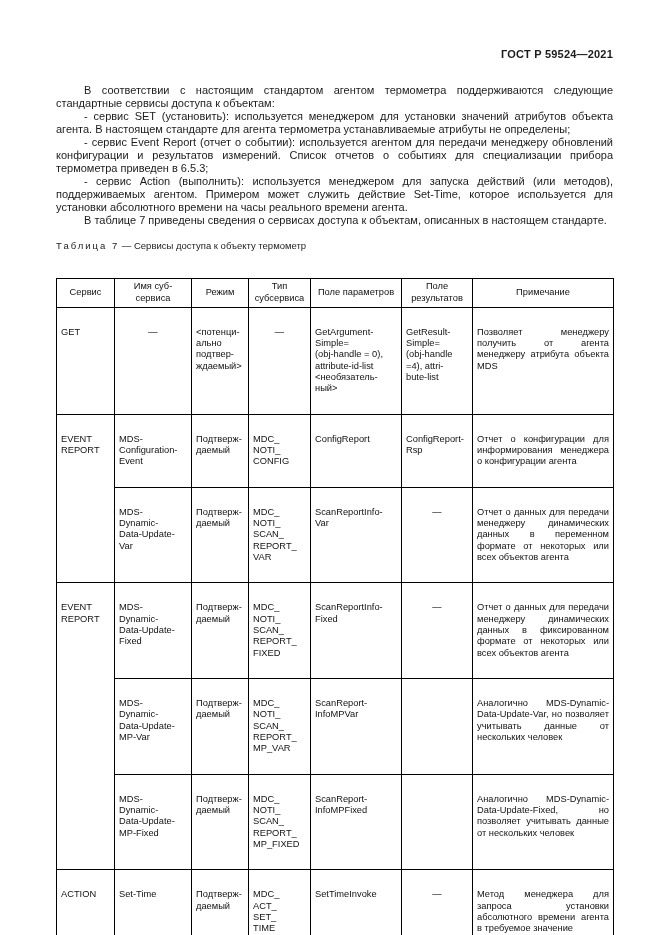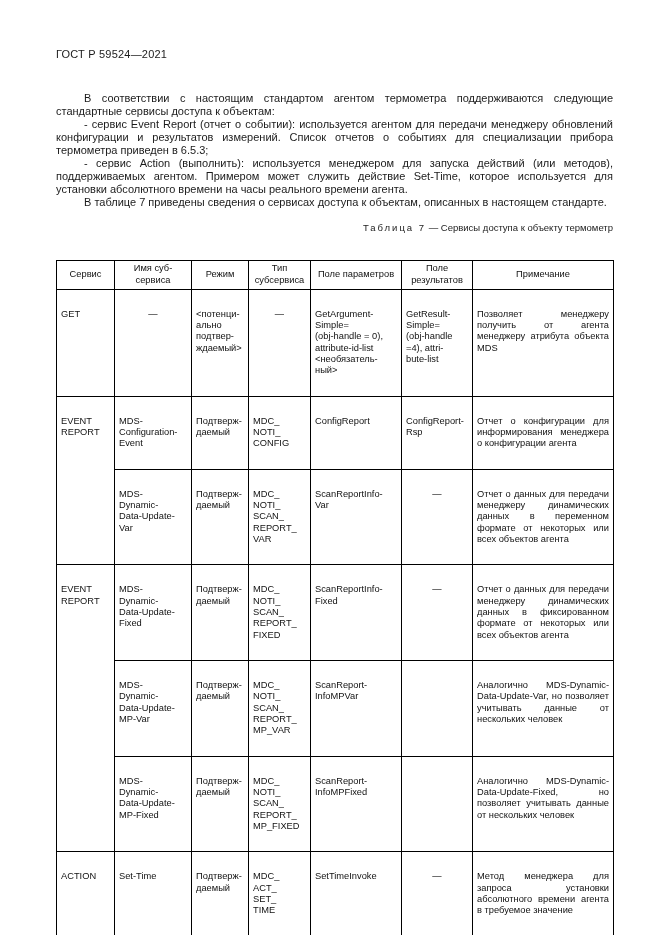--- a/index.html
+++ b/index.html
@@ -10,36 +10,36 @@
     color: #1b1b1b;
   }
   .page {
     position: relative;
     width: 661px; height: 935px;
     background: #ffffff;
     padding: 48px 48px 0 56px;
     overflow: hidden;
   }
   .doc-header {
+    text-align: right;
     font-size: 11px;
-    font-weight: normal;
-    margin-bottom: 32px;
+    font-weight: bold;
+    margin-bottom: 24px;
     letter-spacing: 0.2px;
   }
   .body-text {
     font-size: 11px;
     line-height: 1.18;
     text-align: justify;
   }
   .body-text p { text-indent: 28px; }
   .table-caption {
     margin-top: 13px;
     margin-bottom: 5px;
     font-size: 9.5px;
-    text-align: right;
   }
   .caption-word { letter-spacing: 2px; }
   table.services {
     border-collapse: collapse;
     table-layout: fixed;
     width: 557px;
     font-size: 9.3px;
     line-height: 1.22;
     color: #111;
     margin-top: 27px;
@@ -82,20 +82,21 @@
 </style>
 </head>
 <body>
 
 <div class="page">
 
   <div class="doc-header">ГОСТ Р 59524—2021</div>
 
   <div class="body-text">
     <p>В соответствии с настоящим стандартом агентом термометра поддерживаются следующие стандартные сервисы доступа к объектам:</p>
+    <p>- сервис SET (установить): используется менеджером для установки значений атрибутов объекта агента. В настоящем стандарте для агента термометра устанавливаемые атрибуты не определены;</p>
     <p>- сервис Event Report (отчет о событии): используется агентом для передачи менеджеру обновлений конфигурации и результатов измерений. Список отчетов о событиях для специализации прибора термометра приведен в 6.5.3;</p>
     <p>- сервис Action (выполнить): используется менеджером для запуска действий (или методов), поддерживаемых агентом. Примером может служить действие Set-Time, которое используется для установки абсолютного времени на часы реального времени агента.</p>
     <p>В таблице 7 приведены сведения о сервисах доступа к объектам, описанных в настоящем стандарте.</p>
   </div>
 
   <div class="table-caption">
     <span class="caption-word">Таблица 7</span><span> — Сервисы доступа к объекту термометр</span>
   </div>
 
   <table class="services">

